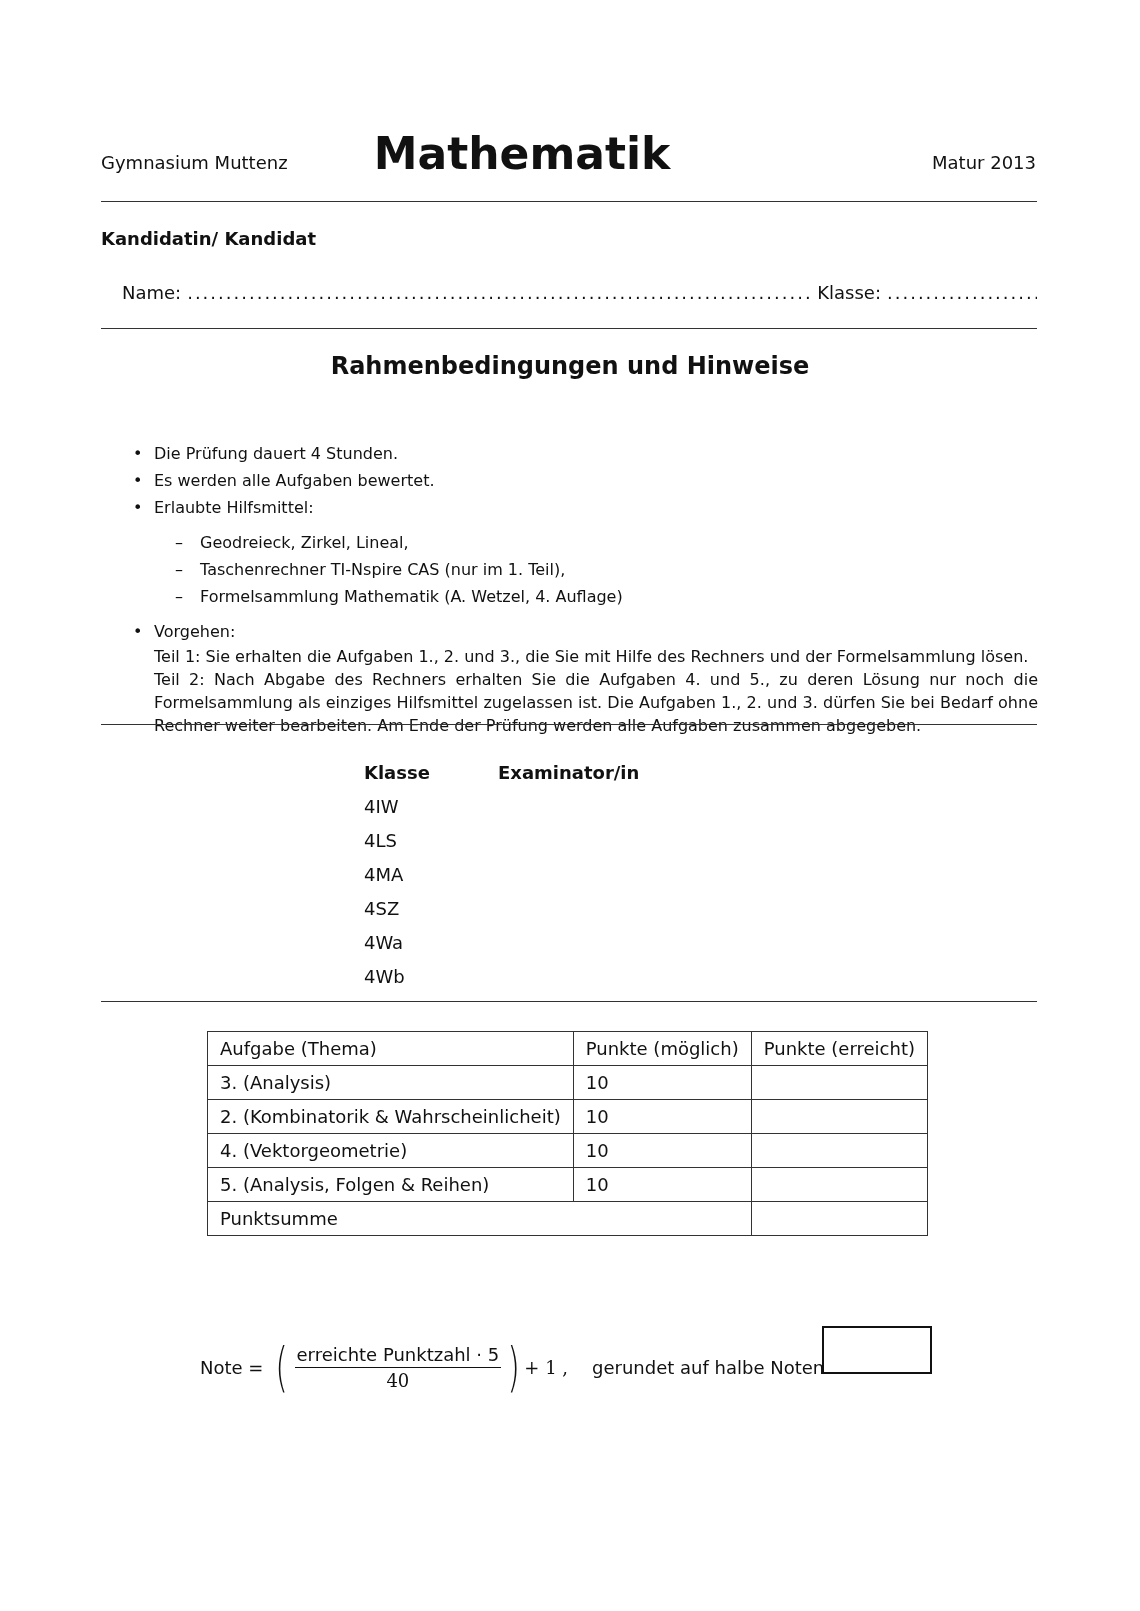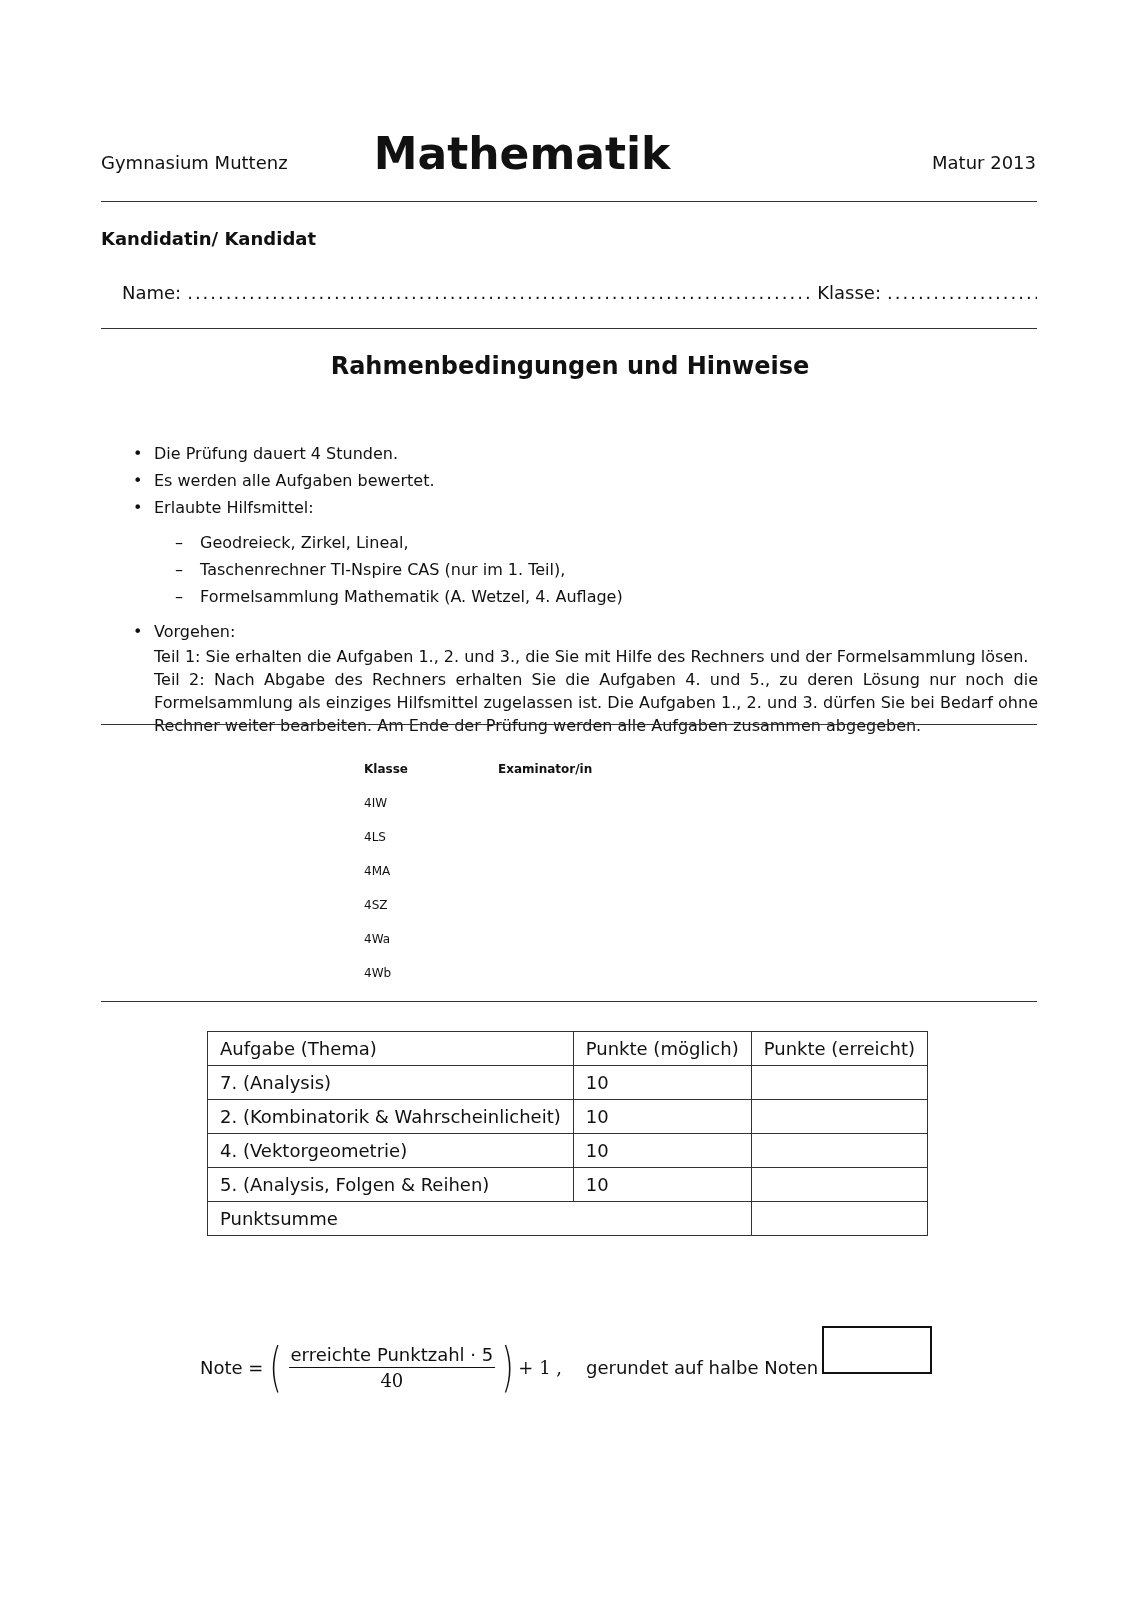--- a/index.html
+++ b/index.html
@@ -15,21 +15,21 @@
   .klasse-dots { width:150px; overflow:hidden; white-space:nowrap; letter-spacing:2px; margin-left:6px; }
   .sec-title { left:0; width:1140px; top:352px; text-align:center; font-size:24px; font-weight:bold; }
   .list { left:133px; top:392px; font-size:16px; line-height:27px; width:905px;margin-top:48px; }
   .list .bullet { position:relative; padding-left:21px; }
   .list .bullet::before { content:"•"; position:absolute; left:0; }
   .sublist { margin:8px 0 8px 42px; }
   .sublist div { position:relative; padding-left:25px; }
   .sublist div::before { content:"–"; position:absolute; left:0; }
   .proc { padding-left:21px; text-align:justify; line-height:23px; }
   .proc b { font-weight:normal; }
-  .klasse-tbl { left:364px; top:762px; font-size:12px; }
+  .klasse-tbl { left:364px; top:762px; font-size:18px; }
   .klasse-tbl .row { height:34px; display:flex; }
   .klasse-tbl .c1 { width:134px; }
   .klasse-tbl .hd { font-weight:bold; }
   table.points { position:absolute; left:207px; top:1031px; border-collapse:collapse; font-size:18px; }
   table.points td { border:1.5px solid #333; height:33px; padding:0 12px; white-space:nowrap; }
   table.points td.num { text-align:left; }
   .note-line { left:200px; top:1328px; font-size:18px; display:flex; align-items:center; }
   .frac { display:inline-flex; flex-direction:column; align-items:center; margin:16px 2px; }
   .frac .num { border-bottom:1px solid #111; padding:0 2px 2px; }
   .frac .den { padding-top:2px; font-family:"DejaVu Serif", serif; }
@@ -111,21 +111,21 @@
 <div class="rule" style="top:1001px;"></div>
 
 <table class="points">
   <tbody>
       <tr>
     <td style="width:340px;">Aufgabe (Thema)</td>
     <td class="num">Punkte (möglich)</td>
     <td class="num">Punkte (erreicht)</td>
   </tr>
   <tr>
-    <td>7. (Analysis)</td>
+    <td>3. (Analysis)</td>
     <td class="num">10</td>
     <td></td>
   </tr>
   <tr>
     <td>2. (Kombinatorik &amp; Wahrscheinlicheit)</td>
     <td class="num">10</td>
     <td></td>
   </tr>
   <tr>
     <td>4. (Vektorgeometrie)</td>
@@ -138,21 +138,21 @@
     <td></td>
   </tr>
   <tr>
     <td colspan="2" class="num">Punktsumme</td>
     <td></td>
   </tr>
 </tbody>
   </table>
 
 <div class="abs note-line">
-  <span style="margin-right:2px;">Note =</span>
+  <span style="margin-right:8px;">Note =</span>
   <span class="paren">(</span>
   <span class="frac">
     <span class="num">erreichte Punktzahl · 5</span>
     <span class="den">40</span>
   </span>
   <span class="paren">)</span>
   <span style="font-family:'DejaVu Serif', serif; margin-right:24px;">+ 1 ,</span>
   <span>gerundet auf halbe Noten</span>
 </div>
 <div class="abs grade-box"></div>

